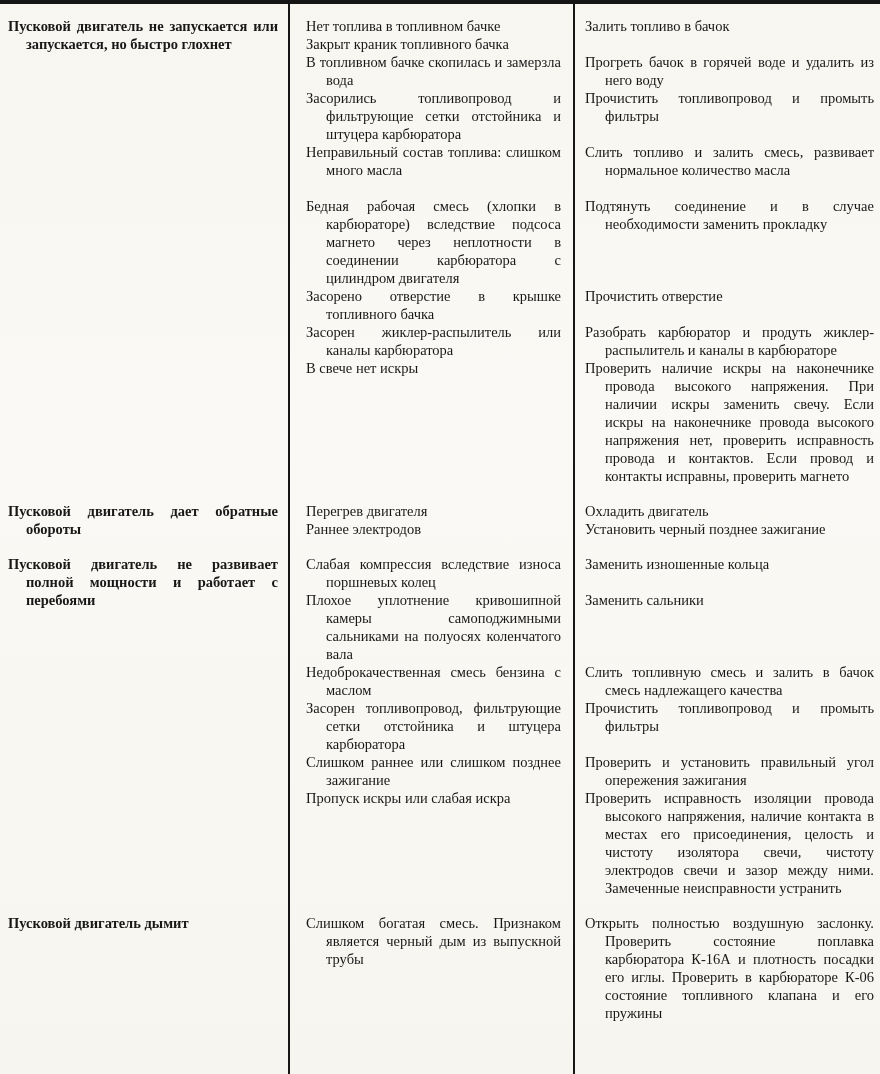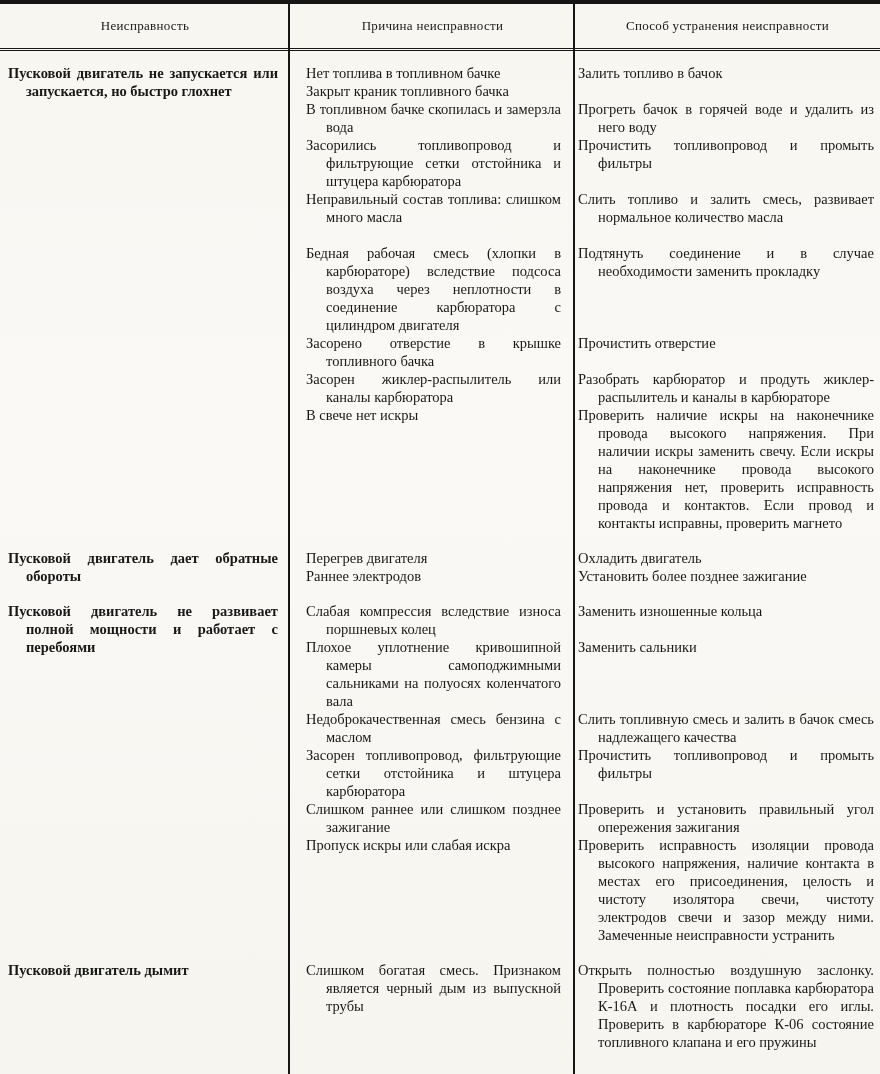--- a/index.html
+++ b/index.html
@@ -77,41 +77,36 @@
     padding-left: 18px;
     text-indent: -18px;
   }
   .pairs { min-width: 0; }
   .pair-row {
     display: grid;
     grid-template-columns: 285px 1fr;
     align-items: start;
   }
   .cause-cell  { padding: 0 14px 0 8px; margin-left: 8px; }
-  .remedy-cell { padding: 0 6px 0 3px; }
+  .remedy-cell { padding: 0 6px 0 10px; }
   .cause-cell .cellp, .remedy-cell .cellp {
     padding-left: 20px;
     text-indent: -20px;
   }
   
   .group-row:nth-child(1) .pair-row:nth-child(6) { margin-top: 18px; }
 </style>
 </head>
 <body>
 
 <div class="page">
   <div class="ttable">
     <div class="vline v1"></div>
     <div class="vline v2"></div>
 
-    <div class="thead">
-      <div class="th">Неисправность</div>
-      <div class="th">Причина неисправности</div>
-      <div class="th">Способ устранения неисправности</div>
-    </div>
 
     <div class="tbody" id="tbody">
         <div class="group-row">
           <div class="fault-cell">
             <div class="cellp">Пусковой двигатель не запускается или запускается, но быстро глохнет</div>
           </div>
           <div class="pairs">
             <div class="pair-row">
               <div class="cause-cell">
                 <div class="cellp">Нет топлива в топливном бачке</div>
@@ -144,21 +139,21 @@
             <div class="pair-row">
               <div class="cause-cell">
                 <div class="cellp">Неправильный состав топлива: слишком много масла</div>
               </div>
               <div class="remedy-cell">
                 <div class="cellp">Слить топливо и залить смесь, развивает нормальное количество масла</div>
               </div>
             </div>
             <div class="pair-row">
               <div class="cause-cell">
-                <div class="cellp">Бедная рабочая смесь (хлопки в карбюраторе) вследствие подсоса воздуха через неплотности в соединение карбюратора с цилиндром двигателя</div>
+                <div class="cellp">Бедная рабочая смесь (хлопки в карбюраторе) вследствие подсоса магнето через неплотности в соединении карбюратора с цилиндром двигателя</div>
               </div>
               <div class="remedy-cell">
                 <div class="cellp">Подтянуть соединение и в случае необходимости заменить прокладку</div>
               </div>
             </div>
             <div class="pair-row">
               <div class="cause-cell">
                 <div class="cellp">Засорено отверстие в крышке топливного бачка</div>
               </div>
               <div class="remedy-cell">
@@ -194,21 +189,21 @@
               </div>
               <div class="remedy-cell">
                 <div class="cellp">Охладить двигатель</div>
               </div>
             </div>
             <div class="pair-row">
               <div class="cause-cell">
                 <div class="cellp">Раннее электродов</div>
               </div>
               <div class="remedy-cell">
-                <div class="cellp">Установить более позднее зажигание</div>
+                <div class="cellp">Установить черный позднее зажигание</div>
               </div>
             </div>
           </div>
         </div>
         <div class="group-row">
           <div class="fault-cell">
             <div class="cellp">Пусковой двигатель не развивает полной мощности и работает с перебоями</div>
           </div>
           <div class="pairs">
             <div class="pair-row">

